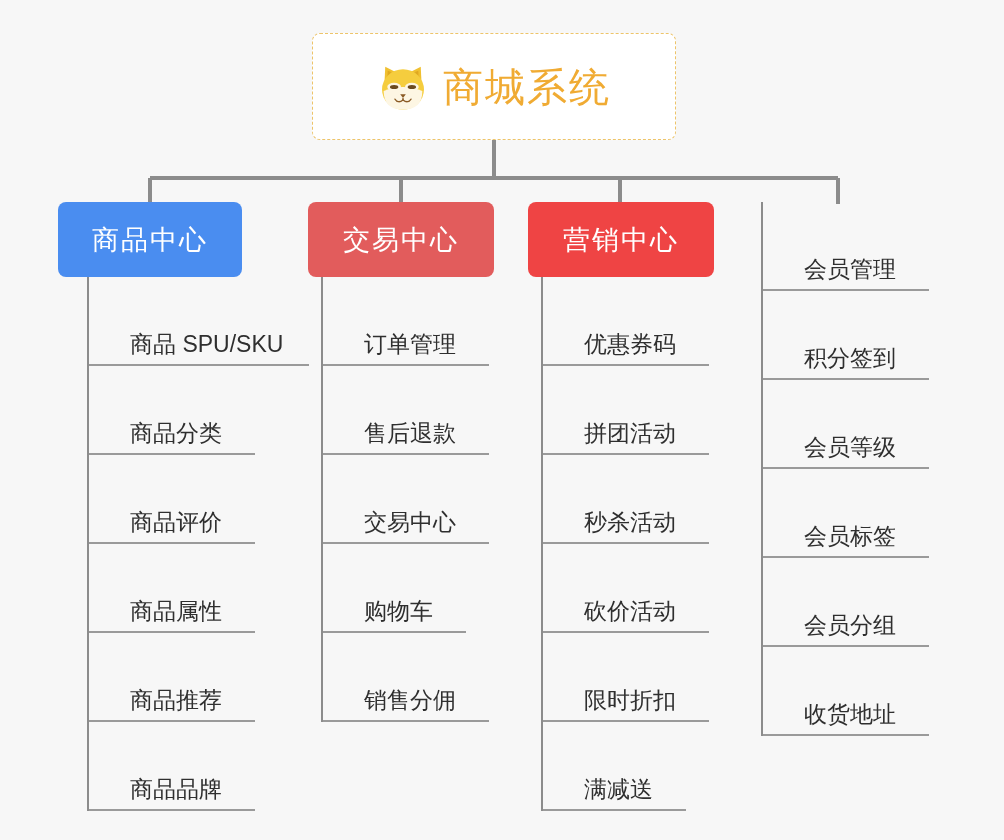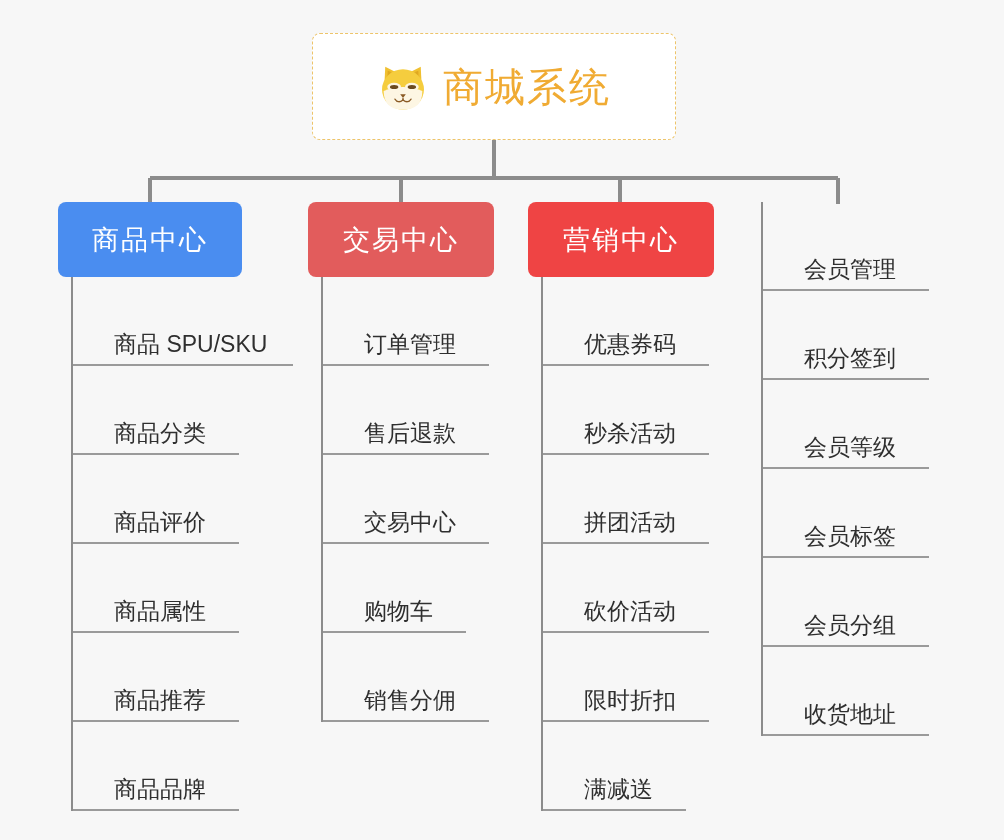--- a/index.html
+++ b/index.html
@@ -97,21 +97,21 @@
   .col-2 .col-header { width: 186px; }
   .col-3 .col-header { width: 184px; }
 
   .col-items {
     position: relative;
     margin-top: 0;
     padding-left: 15px;
     border-left: 2px solid #8c8c8c;
     margin-left: 13px;
   }
-  .col-0 .col-items { margin-left: 13px; }
+  .col-0 .col-items { margin-left: 29px; }
 
   .item {
     position: relative;
     height: 89px;
     display: flex;
     align-items: flex-end;
     box-sizing: border-box;
   }
   .item-label {
     font-size: 23px;
@@ -239,25 +239,25 @@
     <div class="column col-2">
       <div class="col-header" style="background:#ef4444;">
         <span>营销中心</span>
       </div>
       <div class="col-items">
         <div class="item">
           <span class="item-label">优惠券码</span>
           <span class="item-rule" style="width:166px;"></span>
         </div>
         <div class="item">
+          <span class="item-label">拼团活动</span>
+          <span class="item-rule" style="width:166px;"></span>
+        </div>
+        <div class="item">
           <span class="item-label">秒杀活动</span>
-          <span class="item-rule" style="width:166px;"></span>
-        </div>
-        <div class="item">
-          <span class="item-label">拼团活动</span>
           <span class="item-rule" style="width:166px;"></span>
         </div>
         <div class="item">
           <span class="item-label">砍价活动</span>
           <span class="item-rule" style="width:166px;"></span>
         </div>
         <div class="item">
           <span class="item-label">限时折扣</span>
           <span class="item-rule" style="width:166px;"></span>
         </div>

